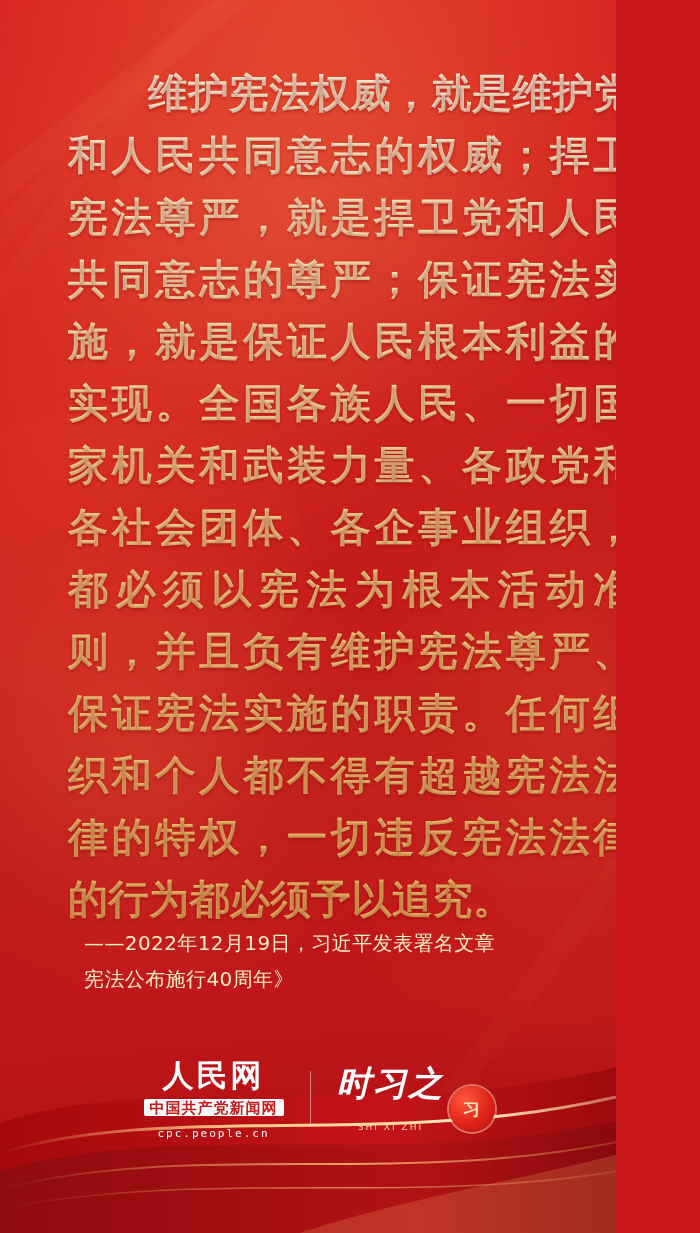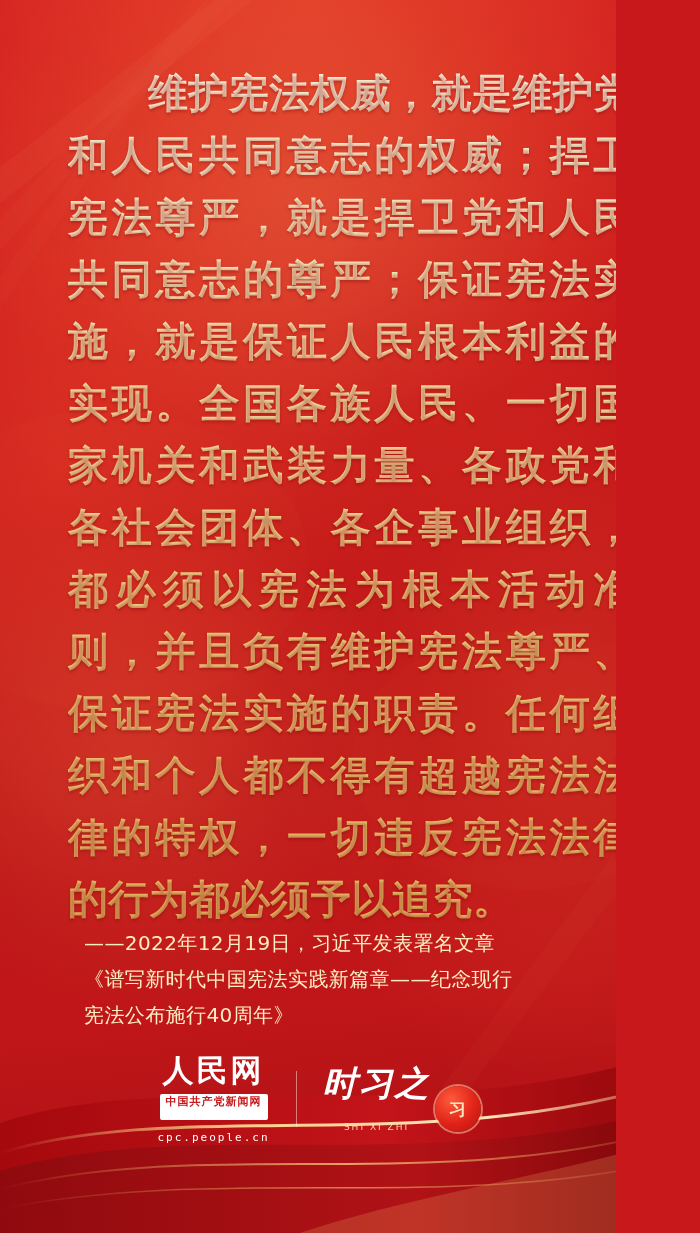--- a/index.html
+++ b/index.html
@@ -114,24 +114,24 @@
     font-size: 31px;
     font-weight: bold;
     color: #ffffff;
     letter-spacing: 3px;
   }
   .people-sub {
     margin-top: 8px;
     background: #ffffff;
     color: #c8181b;
     font-family: "DejaVu Sans", "Liberation Sans", sans-serif;
-    font-size: 11px;
+    font-size: 15px;
     font-weight: bold;
     letter-spacing: 1px;
-    padding: 2px 6px 13px 6px;
+    padding: 2px 6px 0 6px;
     border-radius: 2px;
   }
   .people-url {
     margin-top: 12px;
     font-family: "DejaVu Sans Mono", "Liberation Mono", monospace;
     font-size: 11px;
     color: #ffffff;
     letter-spacing: 2px;
   }
   .divider-v {
@@ -208,21 +208,20 @@
     <g opacity="0.22">
       <ellipse cx="120" cy="560" rx="230" ry="150" fill="rgba(255,150,90,0.25)"></ellipse>
       <ellipse cx="600" cy="760" rx="200" ry="130" fill="rgba(255,150,90,0.18)"></ellipse>
     </g>
   </svg>
 
   <div class="quote">维护宪法权威，就是维护党和人民共同意志的权威；捍卫宪法尊严，就是捍卫党和人民共同意志的尊严；保证宪法实施，就是保证人民根本利益的实现。全国各族人民、一切国家机关和武装力量、各政党和各社会团体、各企事业组织，都必须以宪法为根本活动准则，并且负有维护宪法尊严、保证宪法实施的职责。任何组织和个人都不得有超越宪法法律的特权，一切违反宪法法律的行为都必须予以追究。</div>
 
   <div class="attribution">
     <span class="attr-line">——2022年12月19日，习近平发表署名文章</span>
-    <span class="attr-line">《谱写新时代中国宪法实践新篇章——纪念现行</span>
     <span class="attr-line">宪法公布施行40周年》</span>
   </div>
 
   <svg class="ribbons" viewBox="0 0 700 230" preserveAspectRatio="none">
     <defs>
       <linearGradient id="rb-dark" x1="0" y1="0" x2="1" y2="0">
         <stop offset="0%" stop-color="#a5090d"></stop>
         <stop offset="55%" stop-color="#c3141a"></stop>
         <stop offset="100%" stop-color="#8e060a"></stop>
       </linearGradient>

